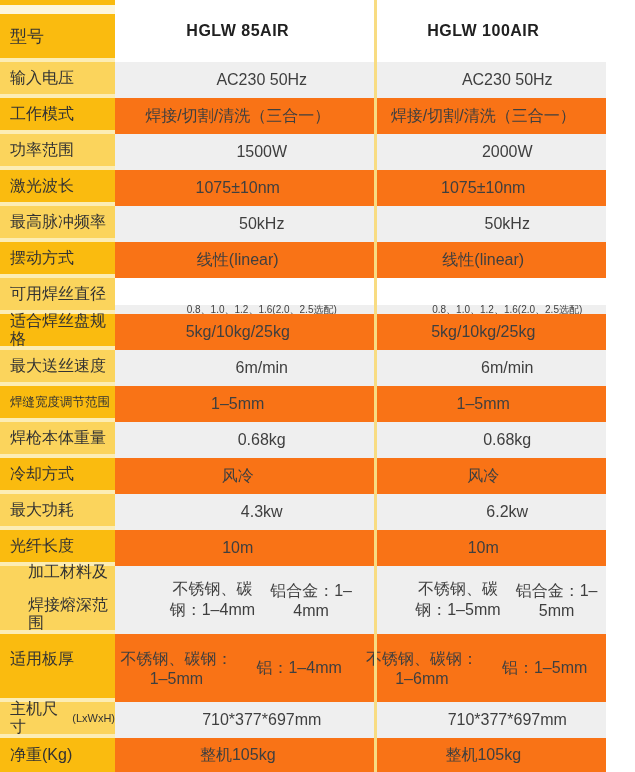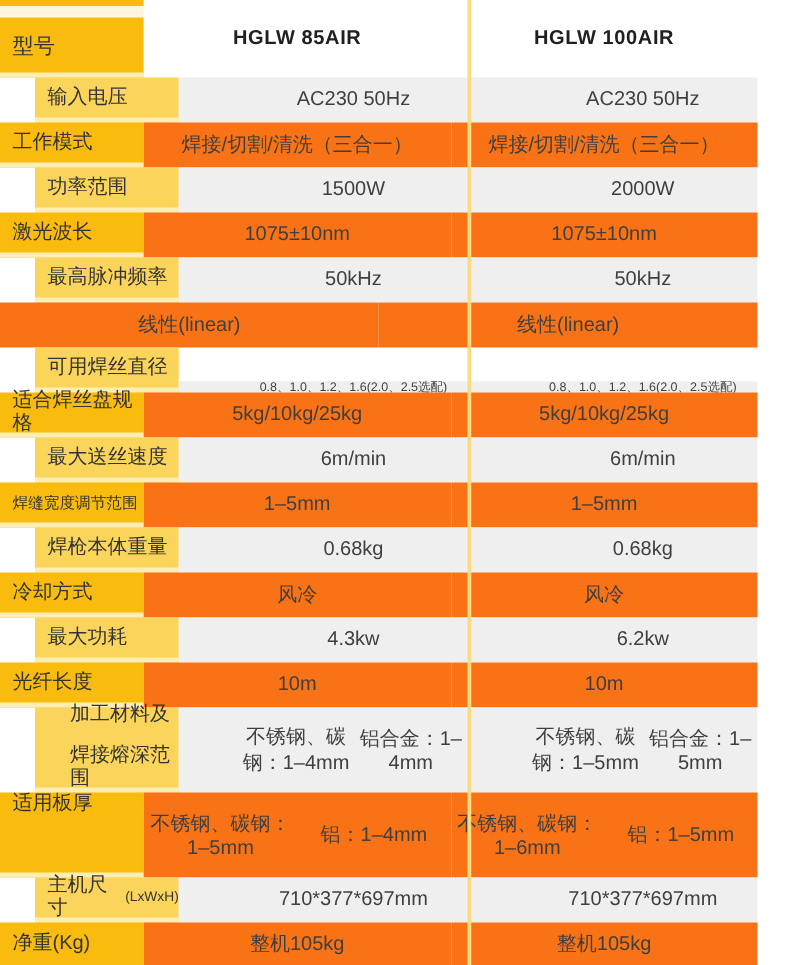--- a/index.html
+++ b/index.html
@@ -15,25 +15,25 @@
   .h62{height:62px}.h36{height:36px}.h68{height:68px}.h34{height:34px}
   
   .lblwrap{width:115px;flex:0 0 115px;display:flex;flex-direction:column;}
   .lbl{
     width:115px;flex:0 0 115px;box-sizing:border-box;border-bottom:4px solid var(--pale);
     display:flex;align-items:center;padding-left:10px;
     font-size:16px;color:var(--labelText);line-height:1.15;
   }
   .lbl.last{border-bottom:none;}
   .deep{background:var(--goldDeep);}
-  .light{background:var(--goldLight);margin-left:28px;}
+  .light{background:var(--goldLight);}
   .lbl.md{font-size:16px;}
   .lbl.sm{font-size:12.5px;}
   .lbl.two{flex-direction:column;align-items:flex-start;justify-content:center;gap:14px;padding-left:28px;}
-  .lbl.top{align-items:flex-start;padding-top:0;}
+  .lbl.top{align-items:flex-start;padding-top:16px;}
   .suffix{font-size:11px;}
   
   .topstrip{height:5px;background:var(--goldDeep);}
   .topgap{height:9px;background:var(--topGap);}
   .hl{flex:1;box-sizing:border-box;border-bottom:4px solid var(--pale);
       display:flex;align-items:center;padding-left:10px;font-size:17px;color:var(--labelText);
       background:var(--goldDeep);}
   
   .cell{
     flex:1;display:flex;align-items:center;justify-content:center;
@@ -86,20 +86,21 @@
     <div class="cell">1075±10nm</div>
   </div>
 
   <div class="row h36 r-gray">
     <div class="lbl light">最高脉冲频率</div>
     <div class="cell">50kHz</div>
     <div class="cell">50kHz</div>
   </div>
 
   <div class="row h36 r-white">
+    <div class="lbl deep">摆动方式</div>
     <div class="cell">线性(linear)</div>
     <div class="cell">线性(linear)</div>
   </div>
 
   <div class="row h36 r-gray">
     <div class="lbl light">可用焊丝直径</div>
     <div class="cell sm">0.8、1.0、1.2、1.6(2.0、2.5选配)</div>
     <div class="cell sm">0.8、1.0、1.2、1.6(2.0、2.5选配)</div>
   </div>
 

